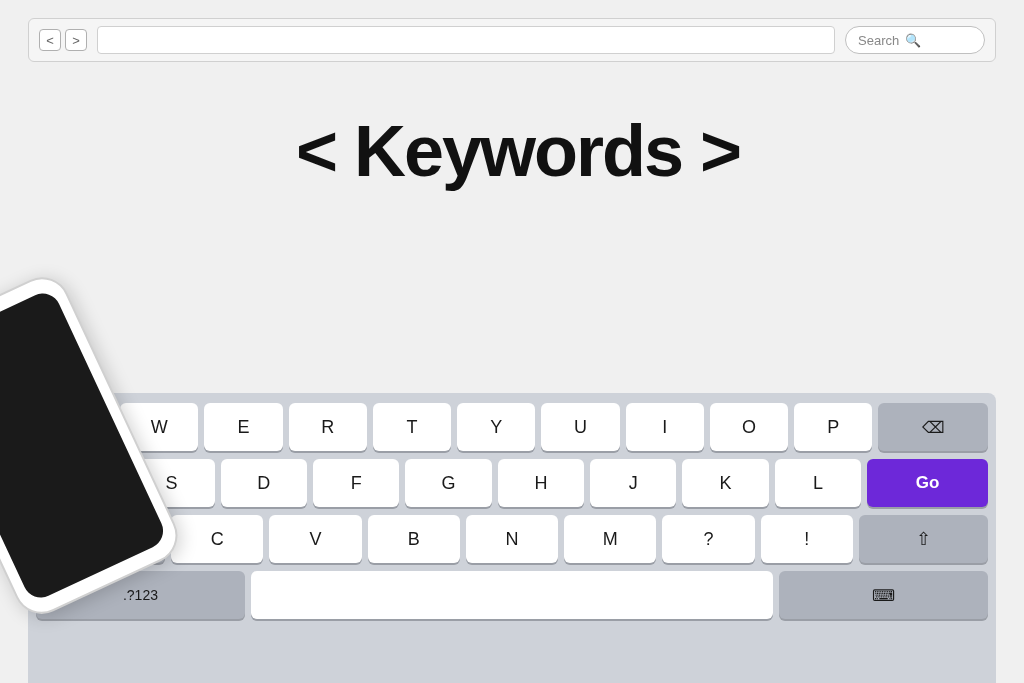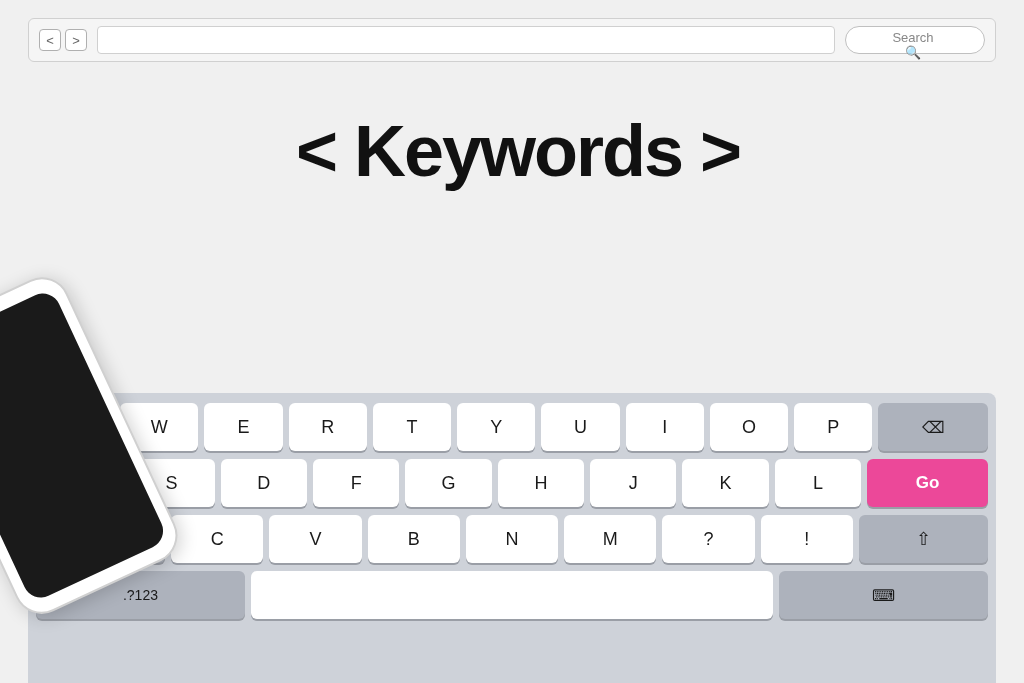--- a/index.html
+++ b/index.html
@@ -59,21 +59,20 @@
 
     .search-box {
       display: flex;
       align-items: center;
       background: white;
       border: 1.5px solid #c0c0c0;
       border-radius: 14px;
       padding: 3px 10px 3px 12px;
       height: 28px;
       min-width: 140px;
-      flex-direction: column;
     }
 
     .search-box span {
       font-size: 13px;
       color: #888;
       margin-right: 6px;
     }
 
     .search-icon-svg {
       font-size: 13px;
@@ -154,21 +153,21 @@
       cursor: pointer;
       user-select: none;
     }
 
     .key.dark {
       background: #adb2bc;
       color: #1a1a1a;
     }
 
     .key.blue {
-      background: #ec4899;
+      background: #6d28d9;
       color: white;
       font-size: 17px;
       font-weight: 600;
     }
 
     .key.wide {
       min-width: 80px;
       flex: 1.4;
     }
 

